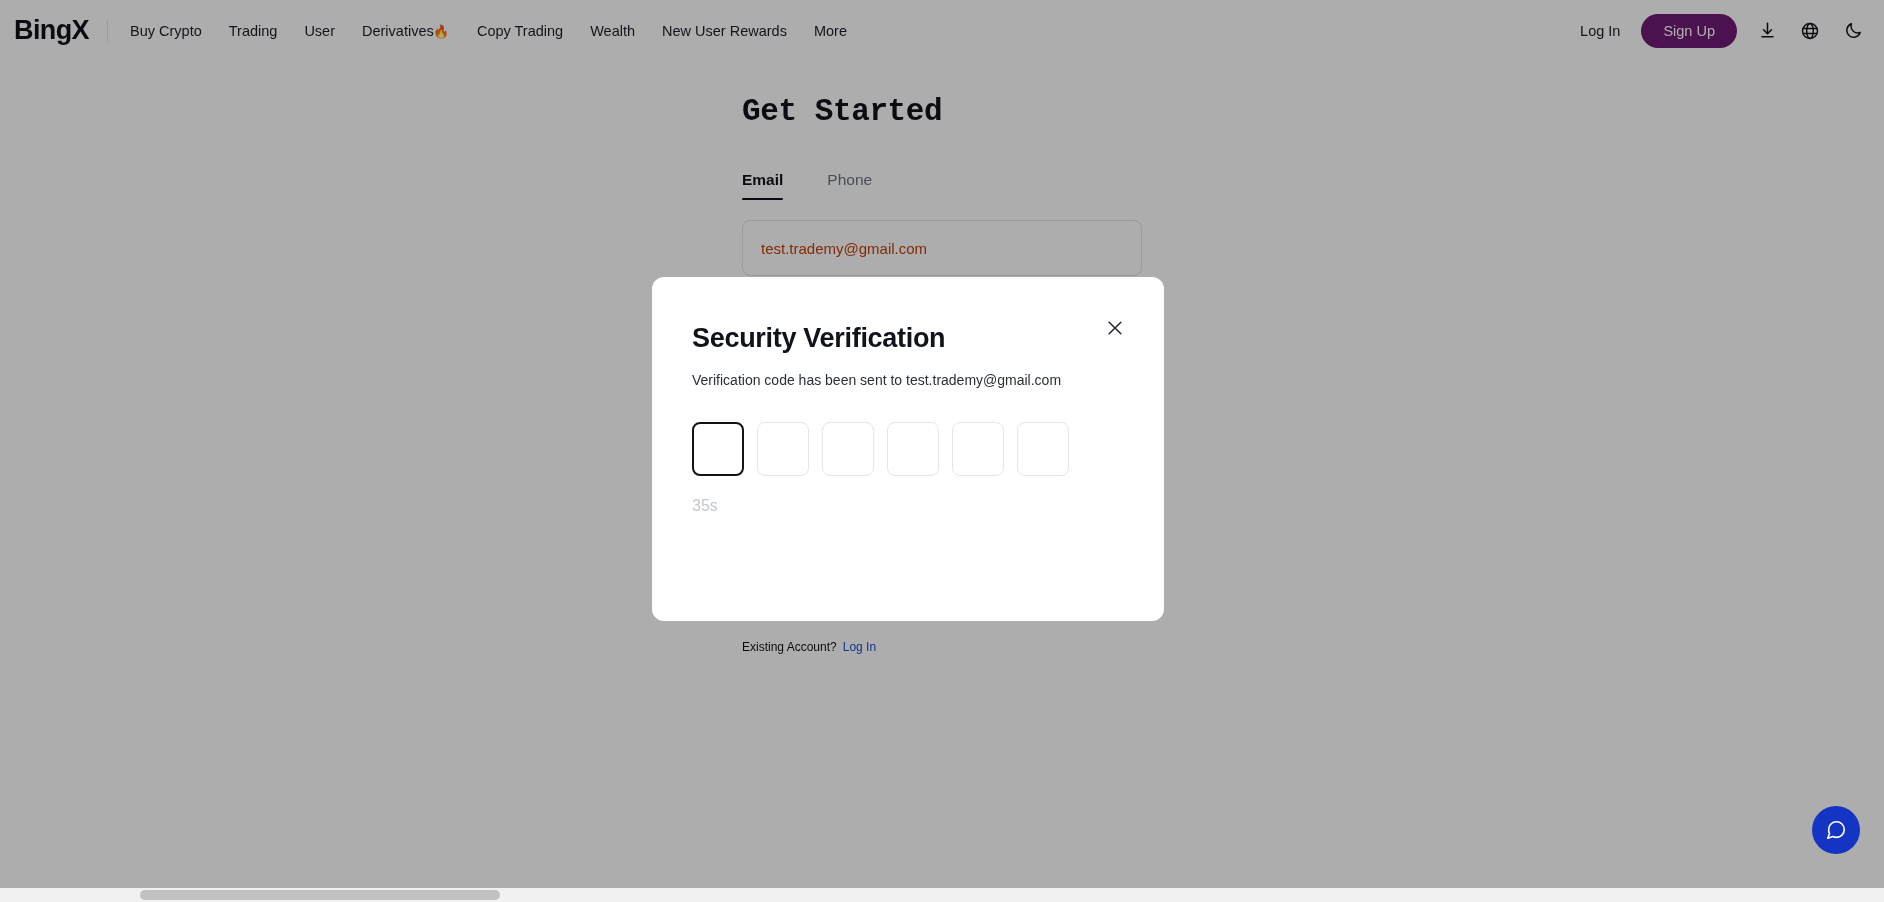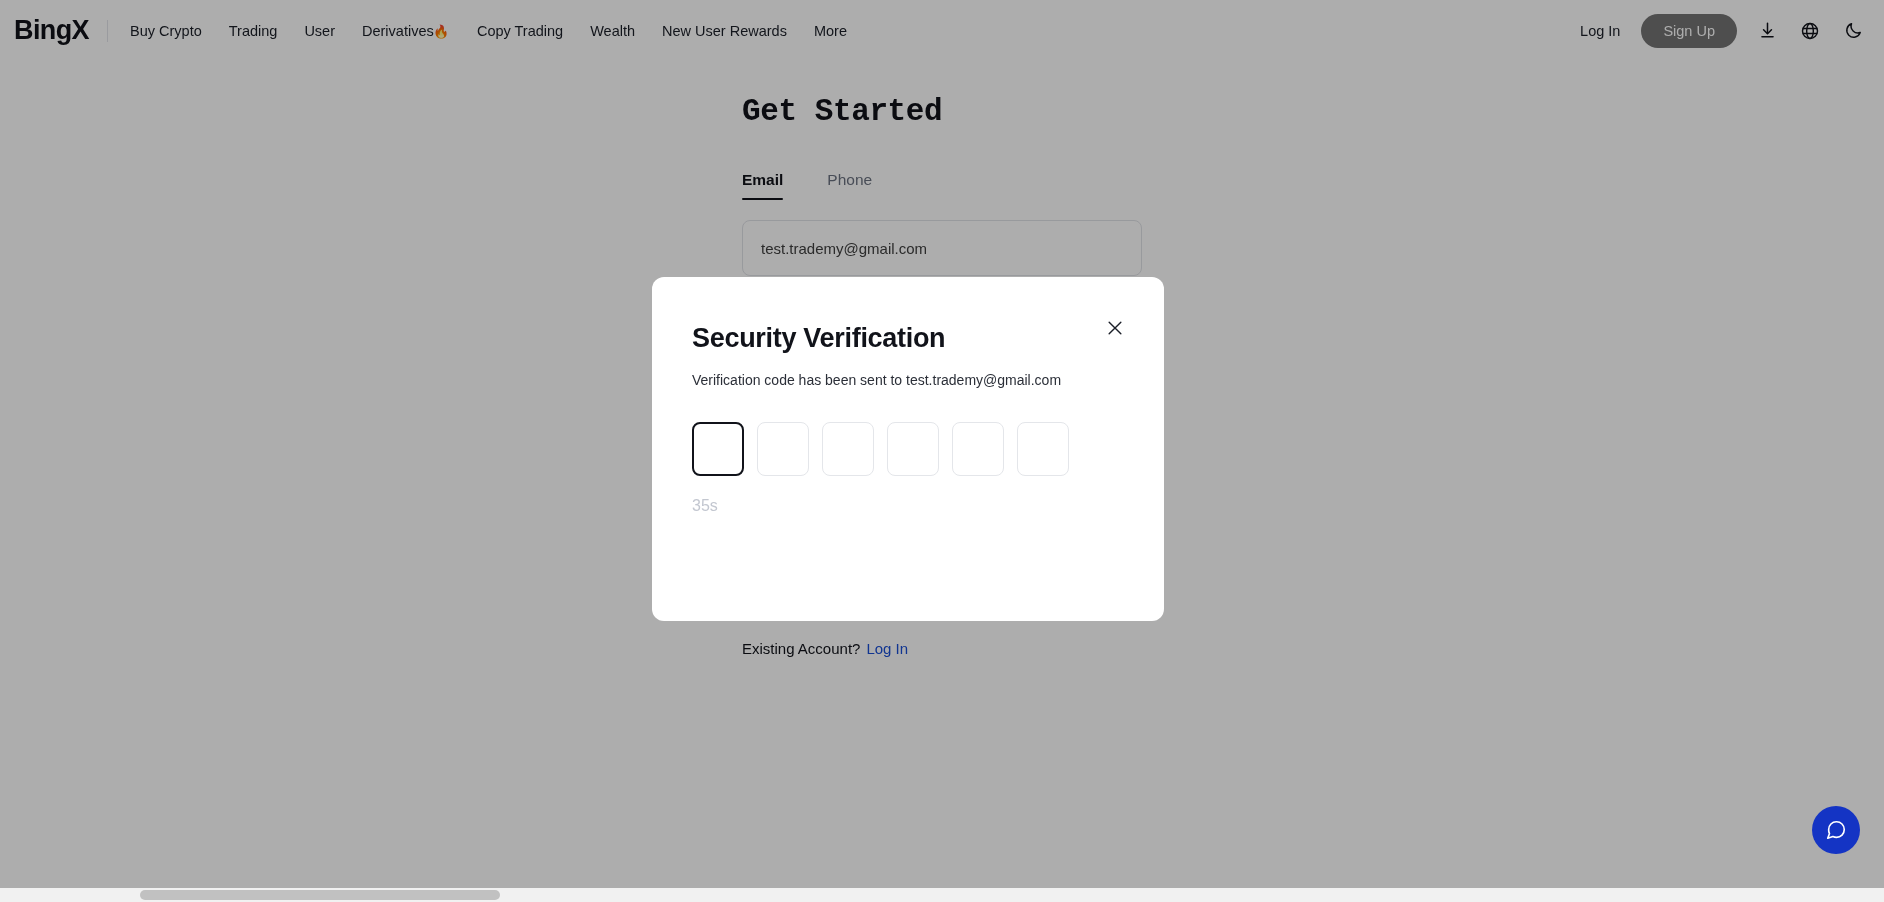--- a/index.html
+++ b/index.html
@@ -61,21 +61,21 @@
     align-items: center;
     gap: 17px;
   }
   .login-link {
     font-size: 14.5px;
     color: #1b1f28;
     cursor: pointer;
     margin-right: 4px;
   }
   .signup-btn {
-    background: #737373;
+    background: #701a75;
     color: #ffffff;
     font-size: 14.5px;
     border: none;
     border-radius: 999px;
     padding: 9px 22px;
     cursor: pointer;
     font-family: inherit;
   }
   .hicon {
     width: 26px; height: 26px;
@@ -122,21 +122,21 @@
 
   .field {
     width: 400px;
     height: 56px;
     border: 1px solid #e1e3e8;
     border-radius: 8px;
     display: flex;
     align-items: center;
     padding: 0 18px;
     font-size: 15px;
-    color: #404040;
+    color: #c2410c;
     background: #fff;
     margin-bottom: 16px;
   }
 
   .spacer-block { height: 182px; }
 
   .or-row {
     display: flex;
     align-items: center;
     gap: 12px;
@@ -156,21 +156,21 @@
     justify-content: center;
     gap: 11px;
     font-size: 16px;
     color: #11131a;
     cursor: pointer;
     font-family: inherit;
   }
 
   .existing-row {
     margin-top: 80px;
-    font-size: 15px;
+    font-size: 12px;
     color: #11131a;
   }
   .existing-link {
     color: #1a4fd6;
     cursor: pointer;
     margin-left: 6px;
   }
 
   
   .chat-fab {

